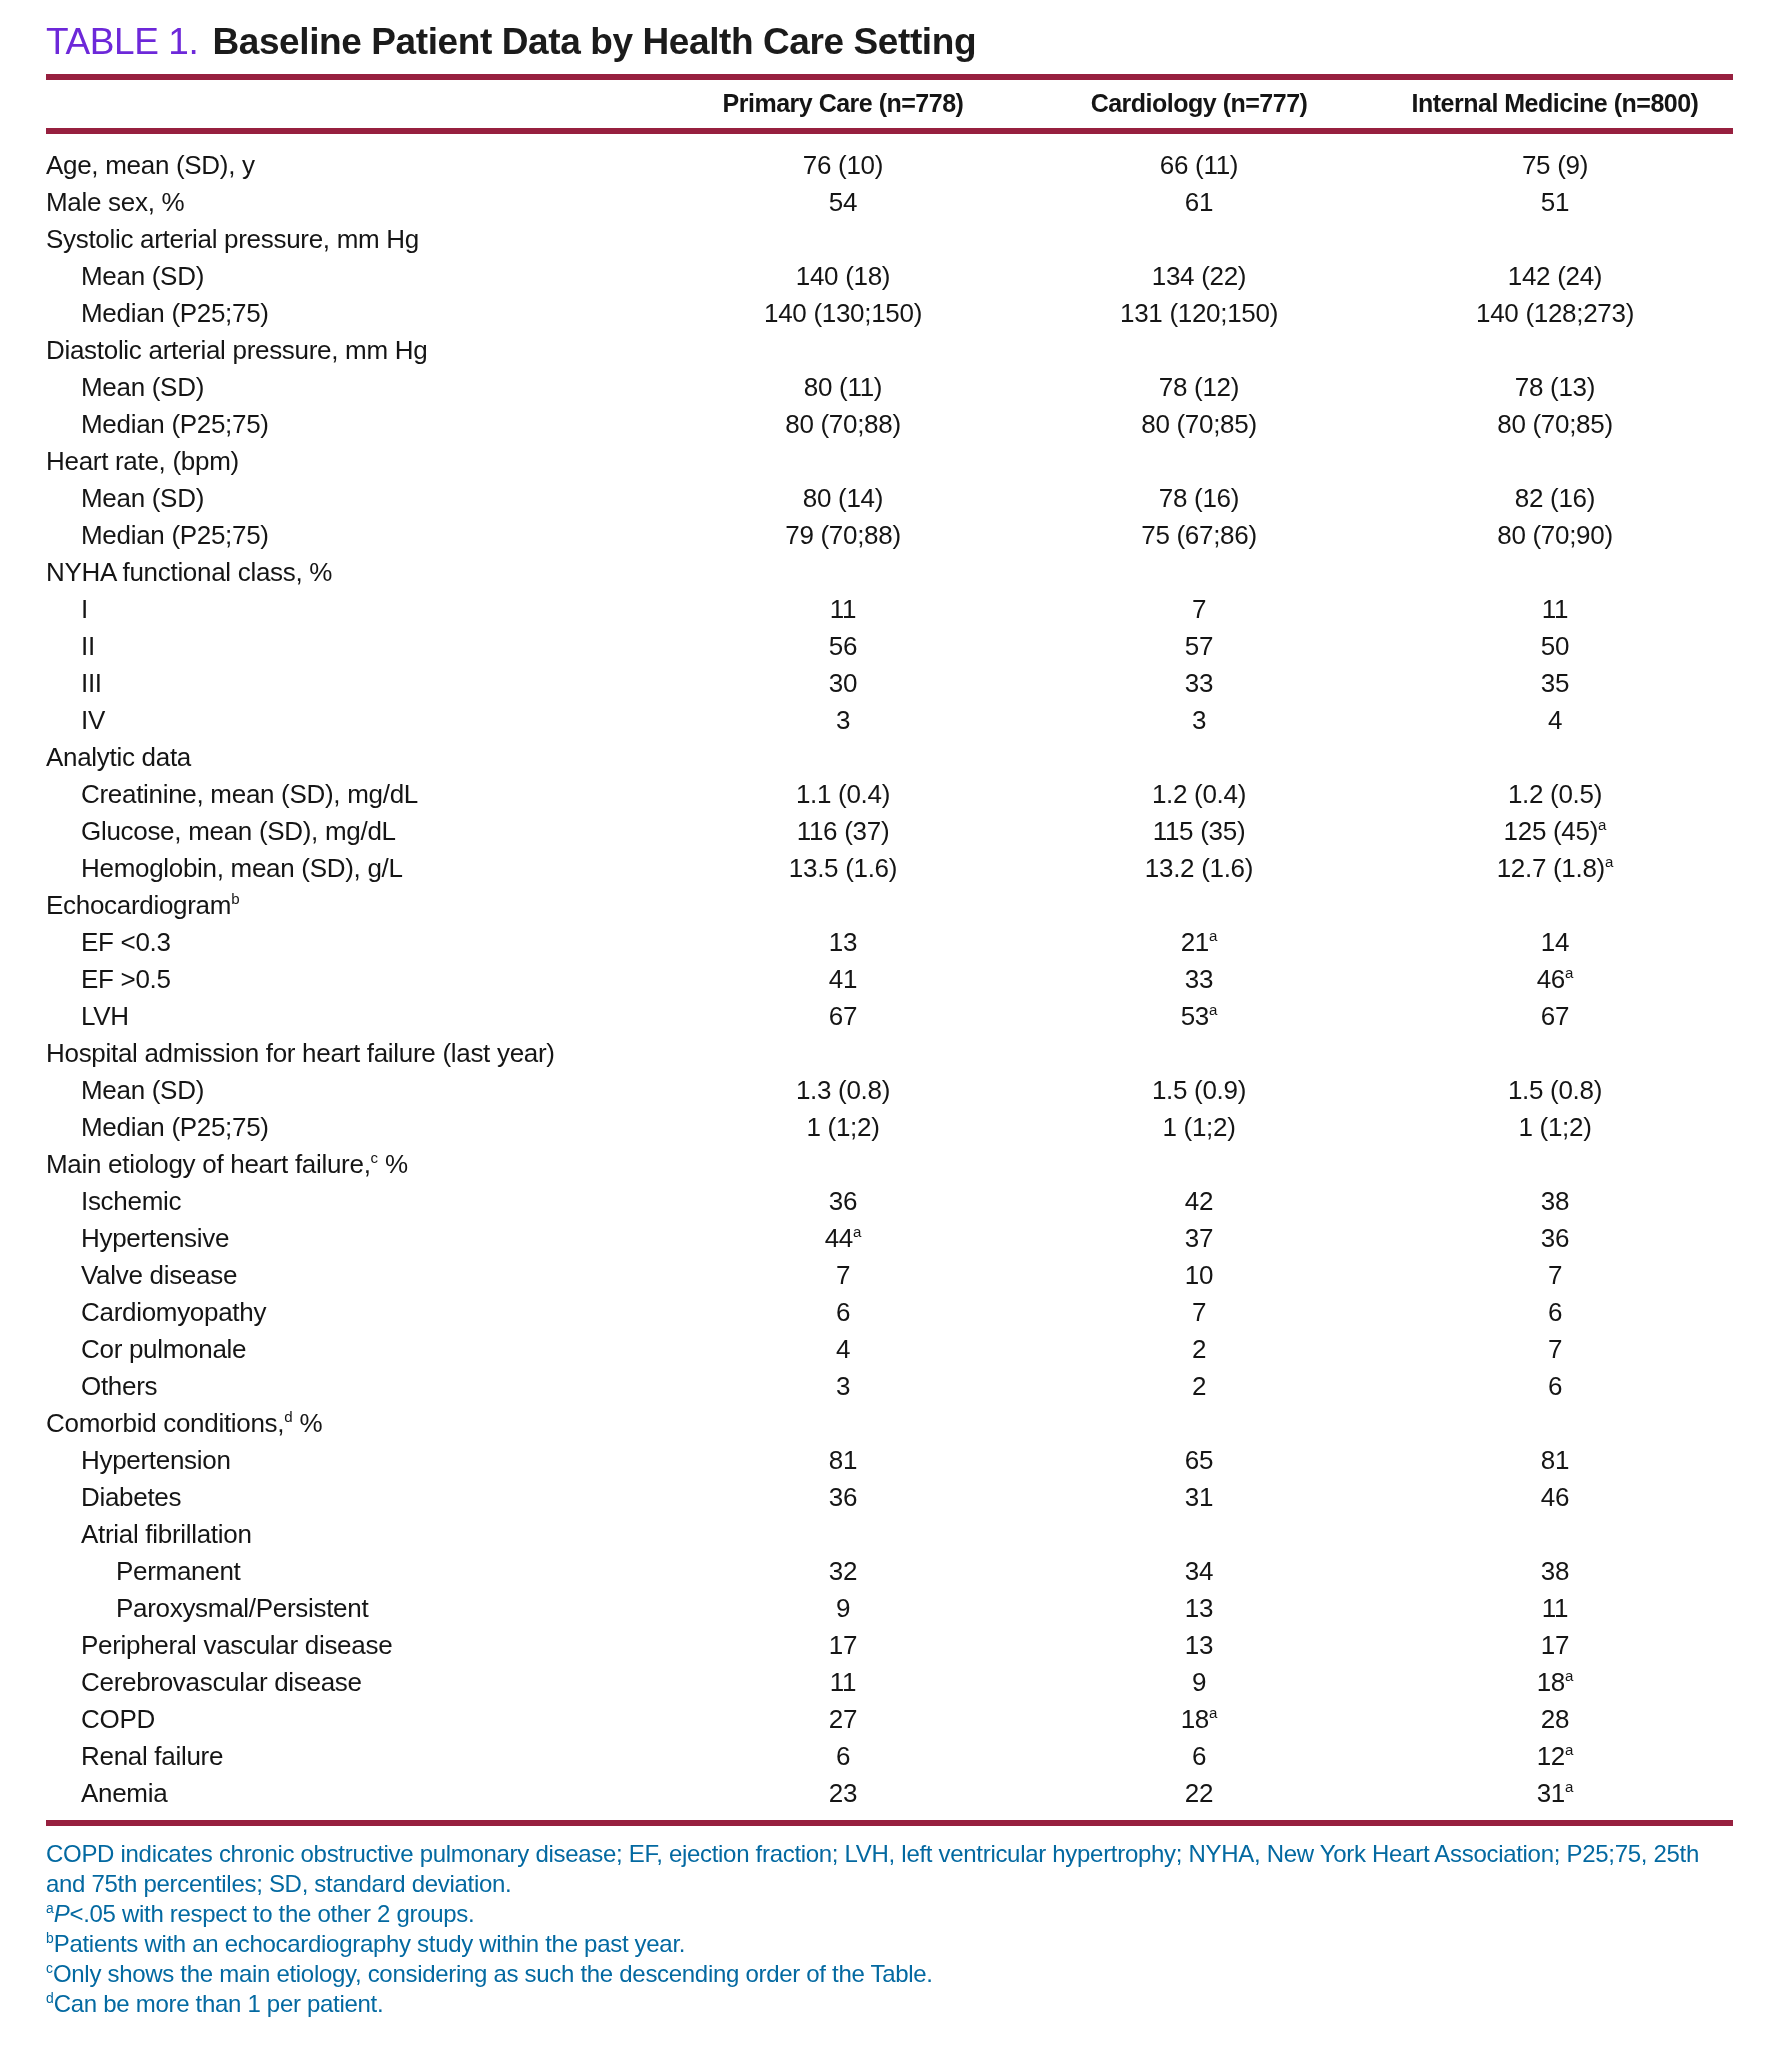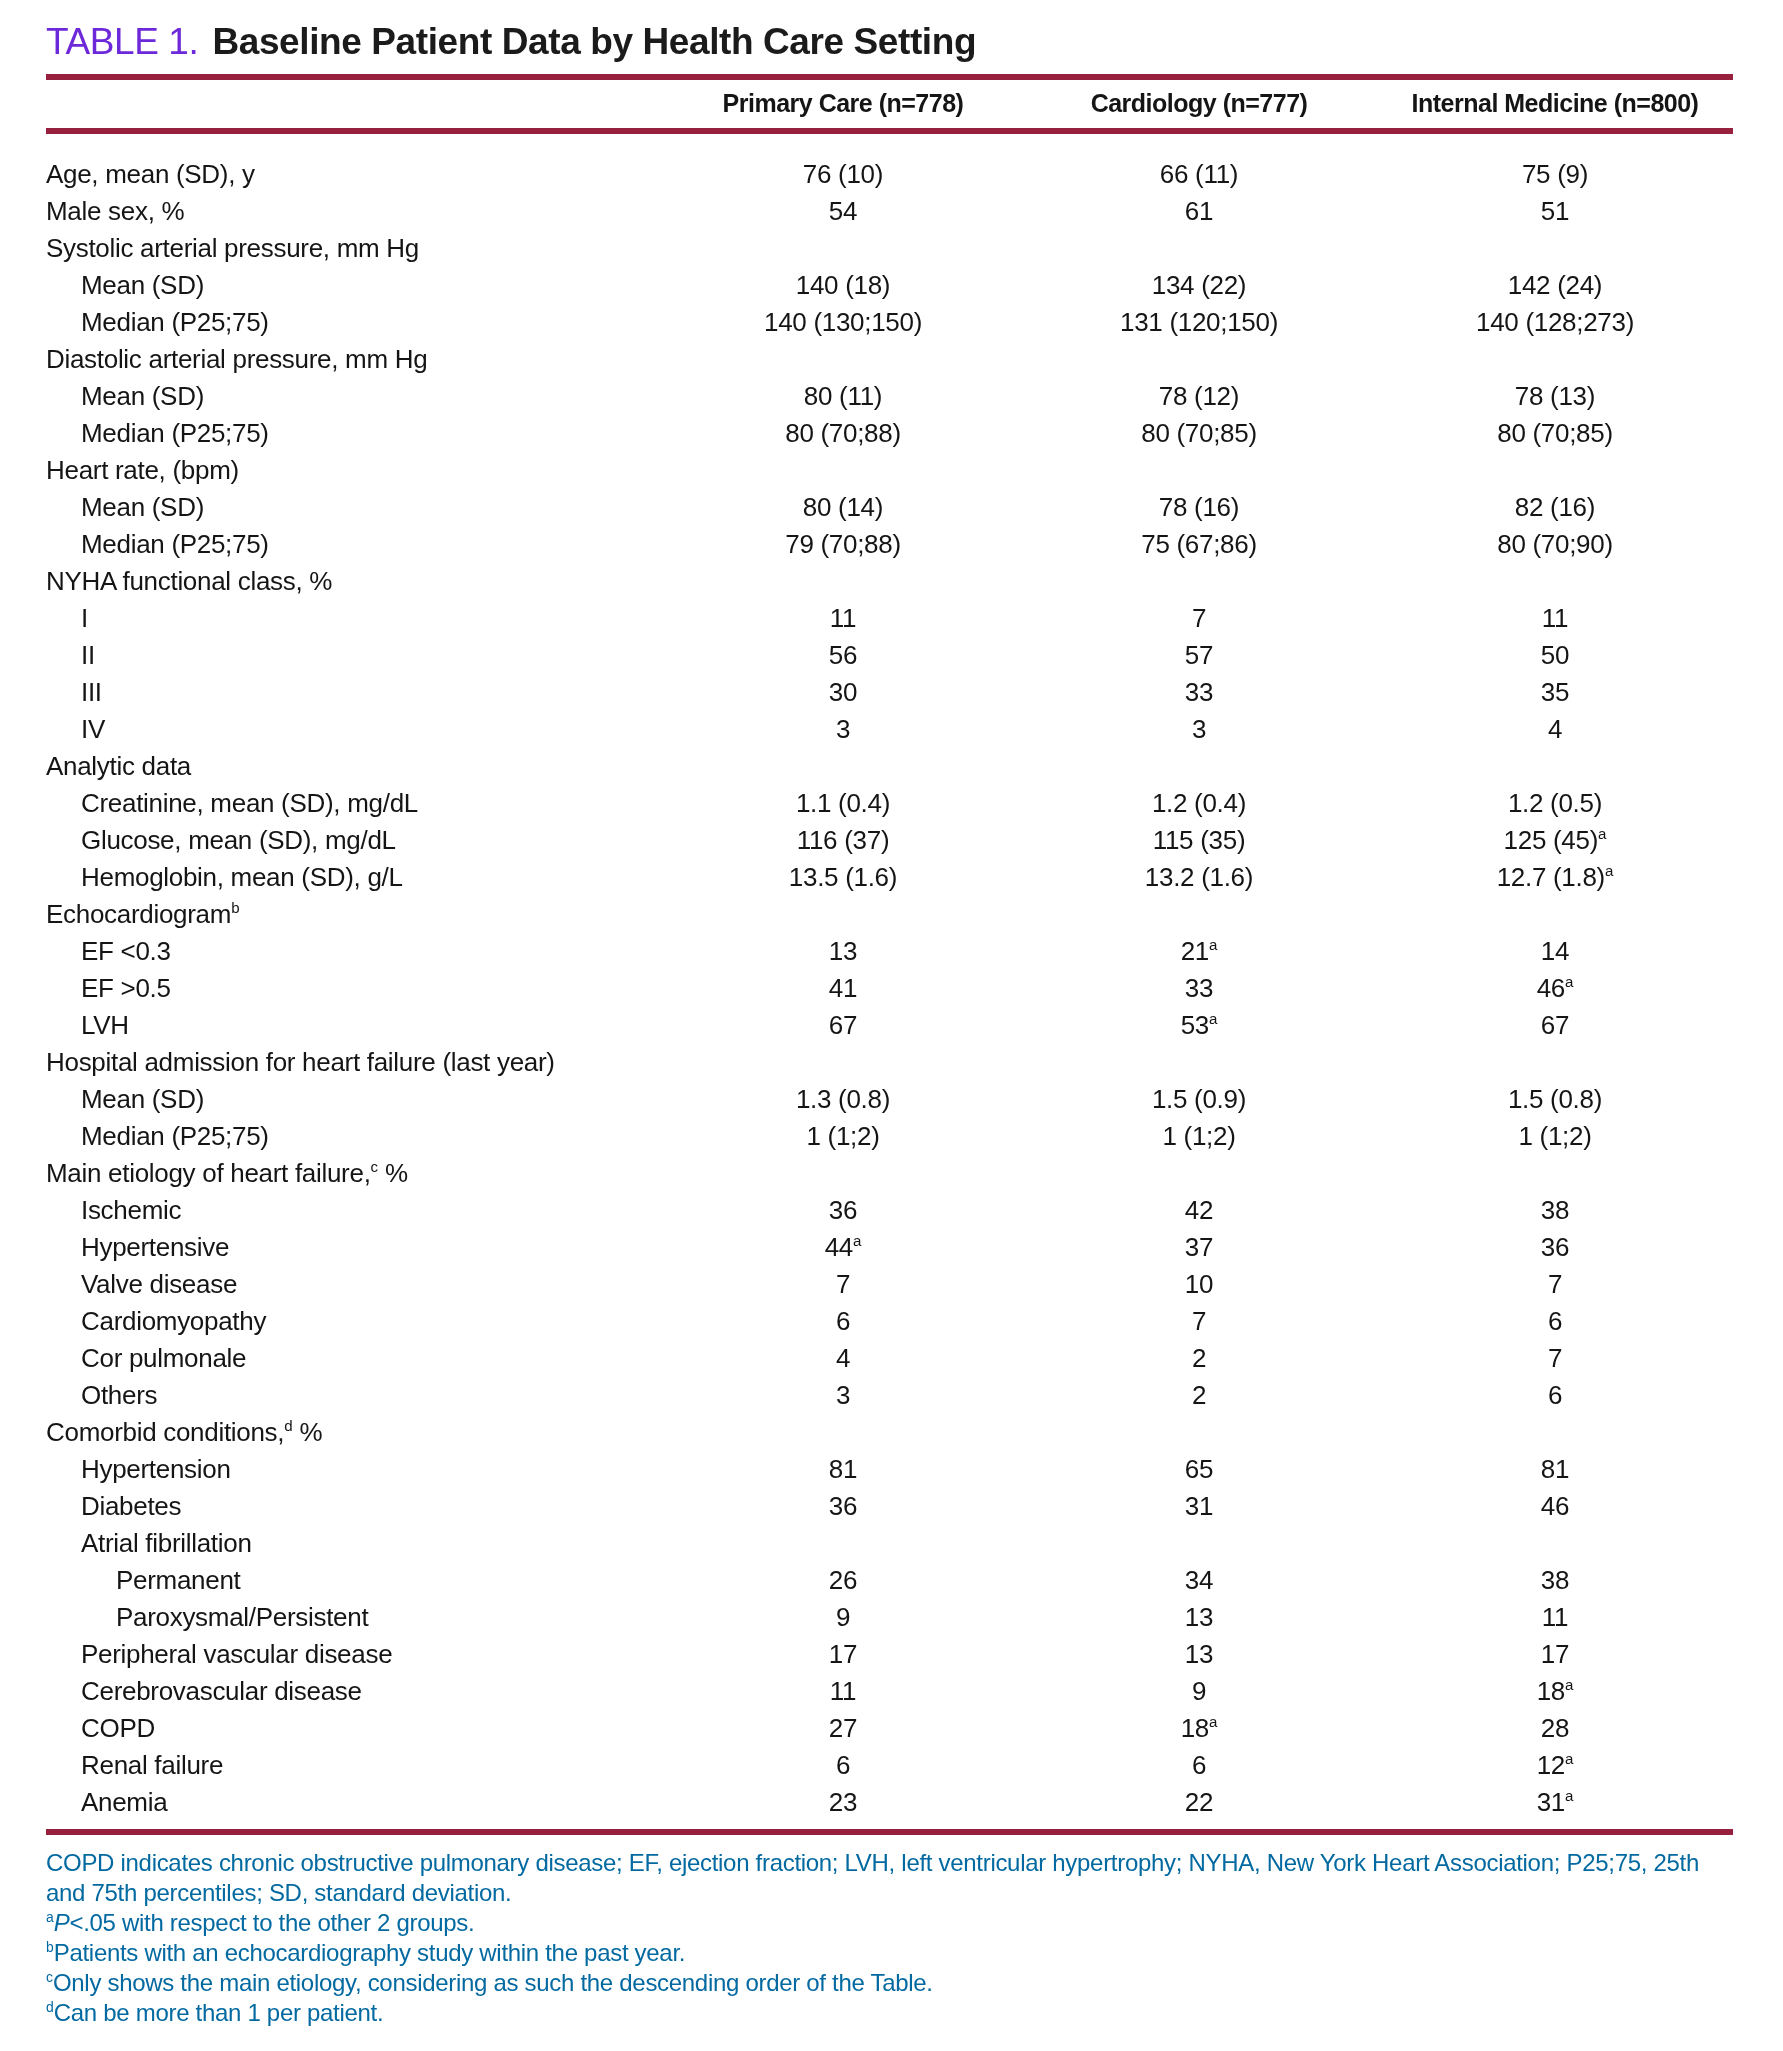--- a/index.html
+++ b/index.html
@@ -49,21 +49,21 @@
     font-size: 25px;
     letter-spacing: -0.5px;
   }
   .label-col { flex: 1 1 auto; }
   .val-col {
     width: 356px;
     flex: 0 0 356px;
     text-align: center;
   }
   .tbody {
-    padding-top: 22px;
+    padding-top: 13px;
     padding-bottom: 8.4px;
   }
   .trow {
     display: flex;
     align-items: center;
     height: 37px;
     font-size: 26px;
     letter-spacing: -0.3px;
   }
   .trow .rlabel {
@@ -338,21 +338,21 @@
         <span class="cell">46</span>
       </div>
       <div class="trow">
         <span class="rlabel ind1">Atrial fibrillation</span>
         <span class="cell"></span>
         <span class="cell"></span>
         <span class="cell"></span>
       </div>
       <div class="trow">
         <span class="rlabel ind2">Permanent</span>
-        <span class="cell">26</span>
+        <span class="cell">32</span>
         <span class="cell">34</span>
         <span class="cell">38</span>
       </div>
       <div class="trow">
         <span class="rlabel ind2">Paroxysmal/Persistent</span>
         <span class="cell">9</span>
         <span class="cell">13</span>
         <span class="cell">11</span>
       </div>
       <div class="trow">

